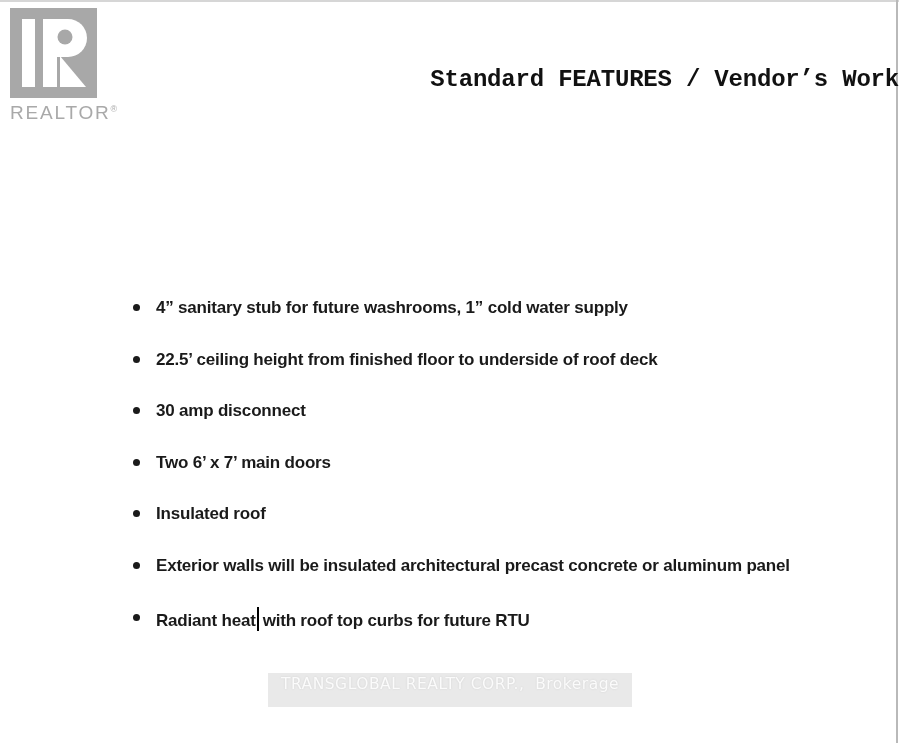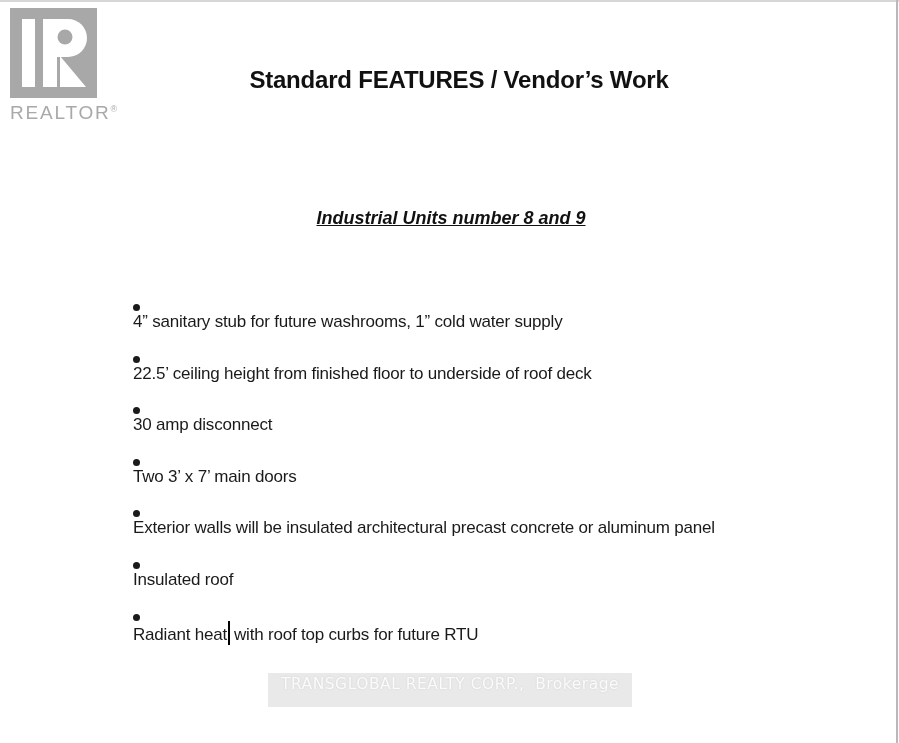--- a/index.html
+++ b/index.html
@@ -22,40 +22,41 @@
   .logo svg { display:block; width:87px; height:90px; }
   .logo-text {
     margin-top:4px;
     font-size:19px; font-weight:400; letter-spacing:1.8px;
     color:#a9a9a9; white-space:nowrap;
   }
   .logo-text .reg { font-size:9px; vertical-align:super; letter-spacing:0; }
   .title {
     position:absolute; top:66px; left:0; width:100%;
     box-sizing:border-box; padding-left:19px;
-    text-align:center;
+    text-align:right;
     font-size:24px; font-weight:700; color:#111111;
     letter-spacing:-0.2px;
+    font-family:Liberation Mono, monospace;
   }
   .subtitle {
     position:absolute; top:208px; left:0; width:100%;
     box-sizing:border-box; padding-left:3px;
     text-align:center;
     font-size:18px; font-weight:700; font-style:italic;
     text-decoration:underline; color:#111111;
   }
   .features {
     position:absolute; top:297px; left:133px; right:30px;
     margin:0; padding:0; list-style:none; z-index:2;
   }
   .features li {
     height:51.6px;
     display:flex; align-items:flex-start;
-    font-size:17px; font-weight:400; color:#1a1a1a;
-    letter-spacing:-0.2px; line-height:22px;flex-direction:column;
+    font-size:17px; font-weight:700; color:#1a1a1a;
+    letter-spacing:-0.2px; line-height:22px;
   }
   .bullet {
     flex:none;
     width:7px; height:7px; border-radius:50%;
     background:#1a1a1a;
     margin:7px 16px 0 0;
   }
   .feature-text { flex:1 1 auto; }
   .caret {
     display:inline-block;
@@ -91,46 +92,45 @@
       <rect x="33" y="11" width="14" height="68" fill="#ffffff"></rect>
       <path d="M47,11 L58,11 A19,19 0 0 1 58,49 L47,49 Z" fill="#ffffff"></path>
       <circle cx="55" cy="29" r="7.5" fill="#a8a8a8"></circle>
       <polygon points="50,48 76,79 50,79" fill="#ffffff"></polygon>
     </svg>
     <div class="logo-text"><span>REALTOR</span><span class="reg">®</span></div>
   </div>
 
   <div class="title">Standard FEATURES / Vendor’s Work</div>
 
-  <div class="subtitle">Industrial Units number 8 and 9</div>
 
   <ul class="features">
     <li>
       <span class="bullet"></span>
       <div class="feature-text">4” sanitary stub for future washrooms, 1” cold water supply</div>
     </li>
     <li>
       <span class="bullet"></span>
       <div class="feature-text">22.5’ ceiling height from finished floor to underside of roof deck</div>
     </li>
     <li>
       <span class="bullet"></span>
       <div class="feature-text">30 amp disconnect</div>
     </li>
     <li>
       <span class="bullet"></span>
-      <div class="feature-text">Two 3’ x 7’ main doors</div>
+      <div class="feature-text">Two 6’ x 7’ main doors</div>
+    </li>
+    <li>
+      <span class="bullet"></span>
+      <div class="feature-text">Insulated roof</div>
     </li>
     <li>
       <span class="bullet"></span>
       <div class="feature-text">Exterior walls will be insulated architectural precast concrete or aluminum panel</div>
-    </li>
-    <li>
-      <span class="bullet"></span>
-      <div class="feature-text">Insulated roof</div>
     </li>
     <li>
       <span class="bullet"></span>
       <div class="feature-text"><span>Radiant heat</span><span class="caret"></span><span>with roof top curbs for future RTU</span></div>
     </li>
   </ul>
 
   <div class="watermark">TRANSGLOBAL REALTY CORP.,  Brokerage</div>
 
 </div>

